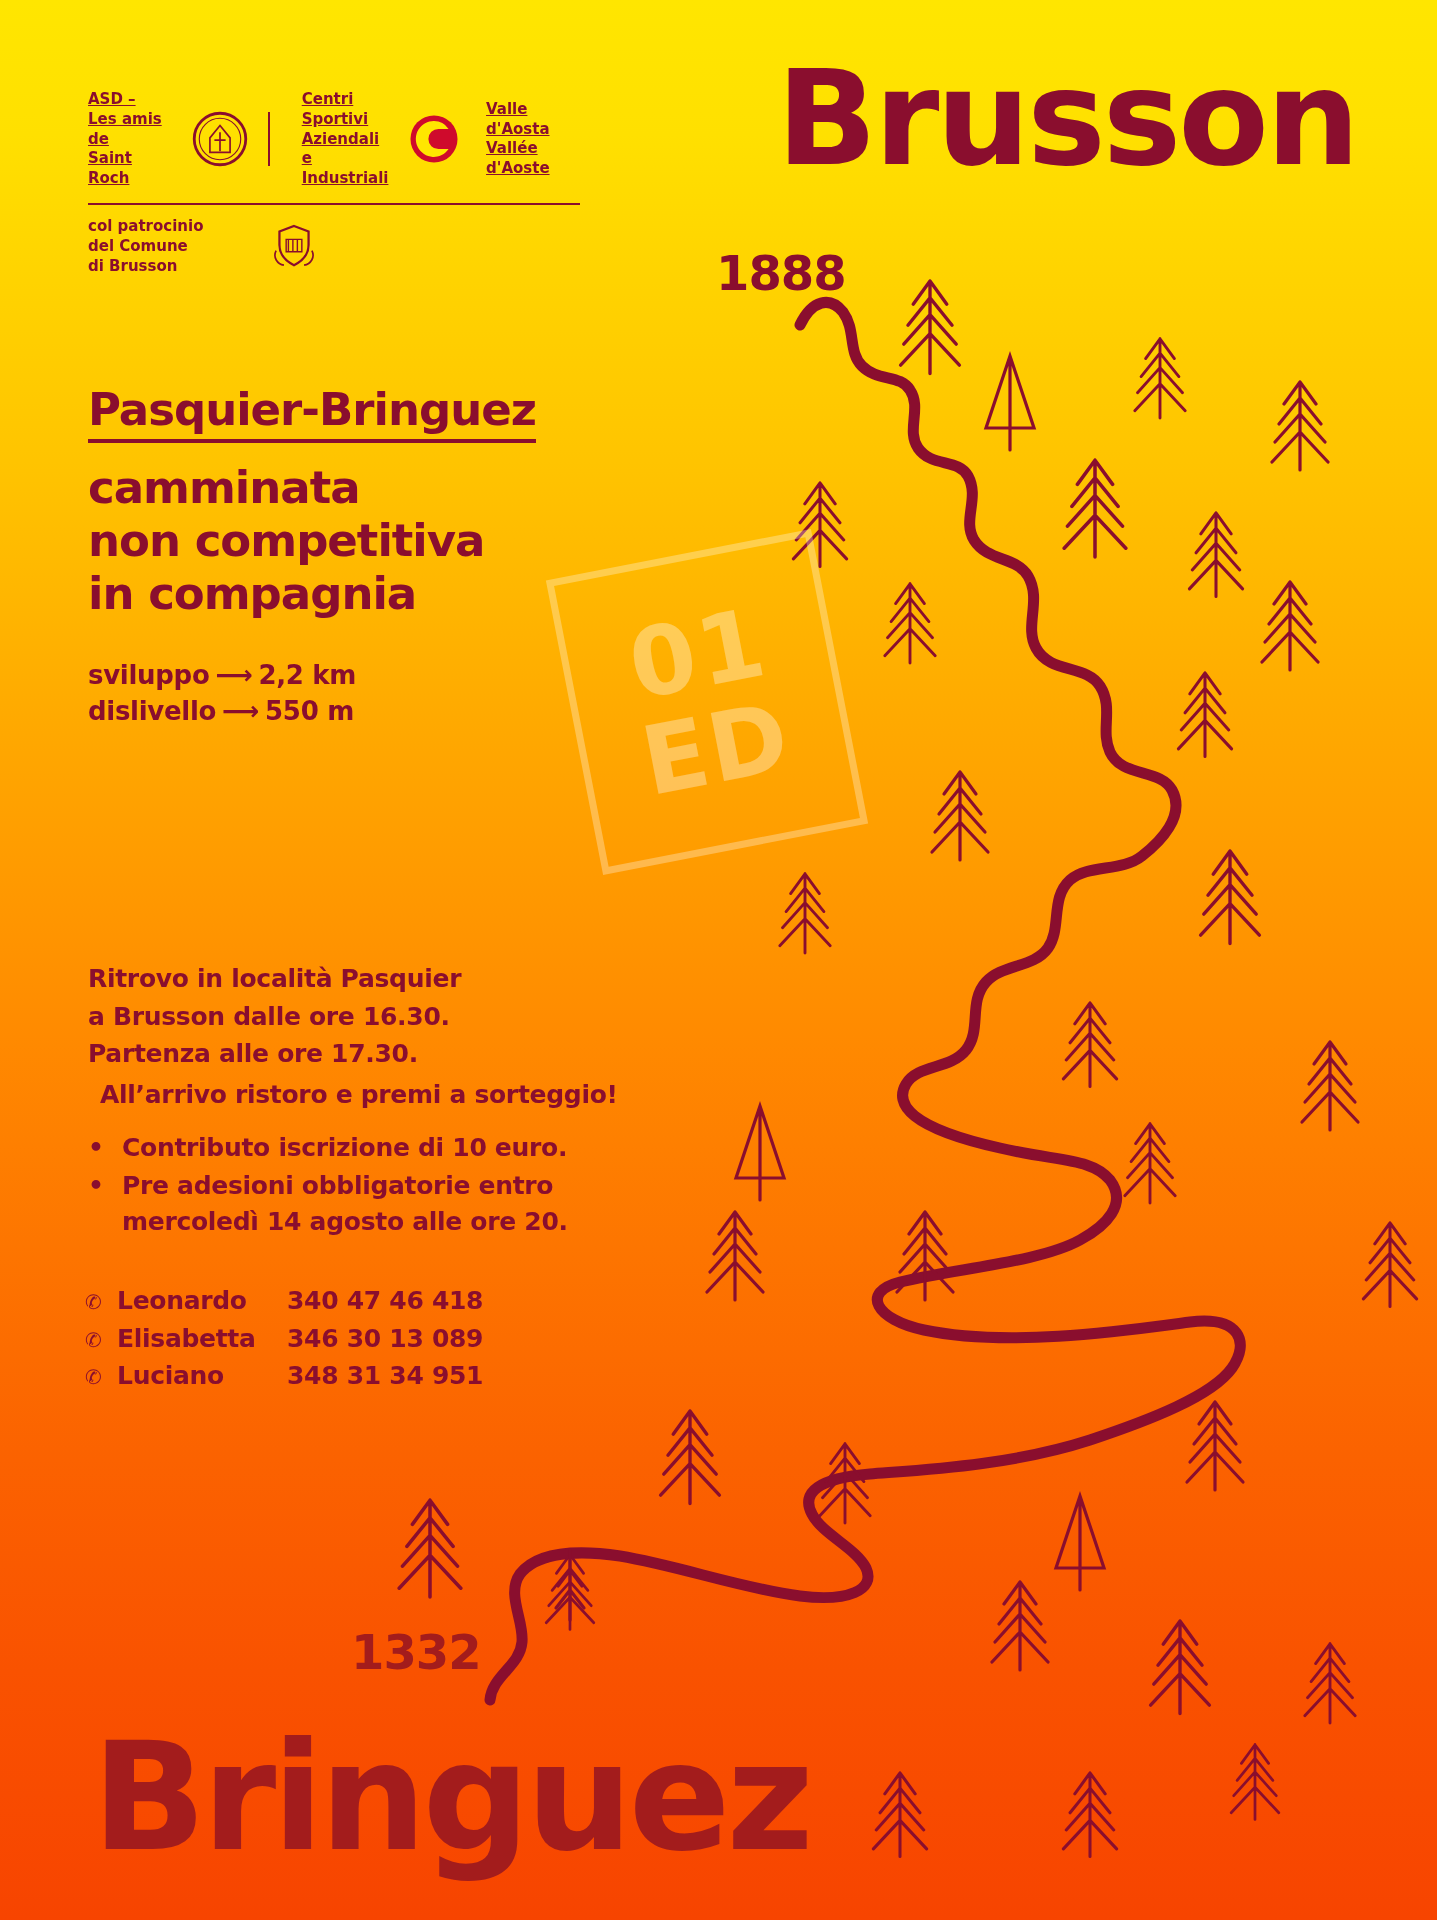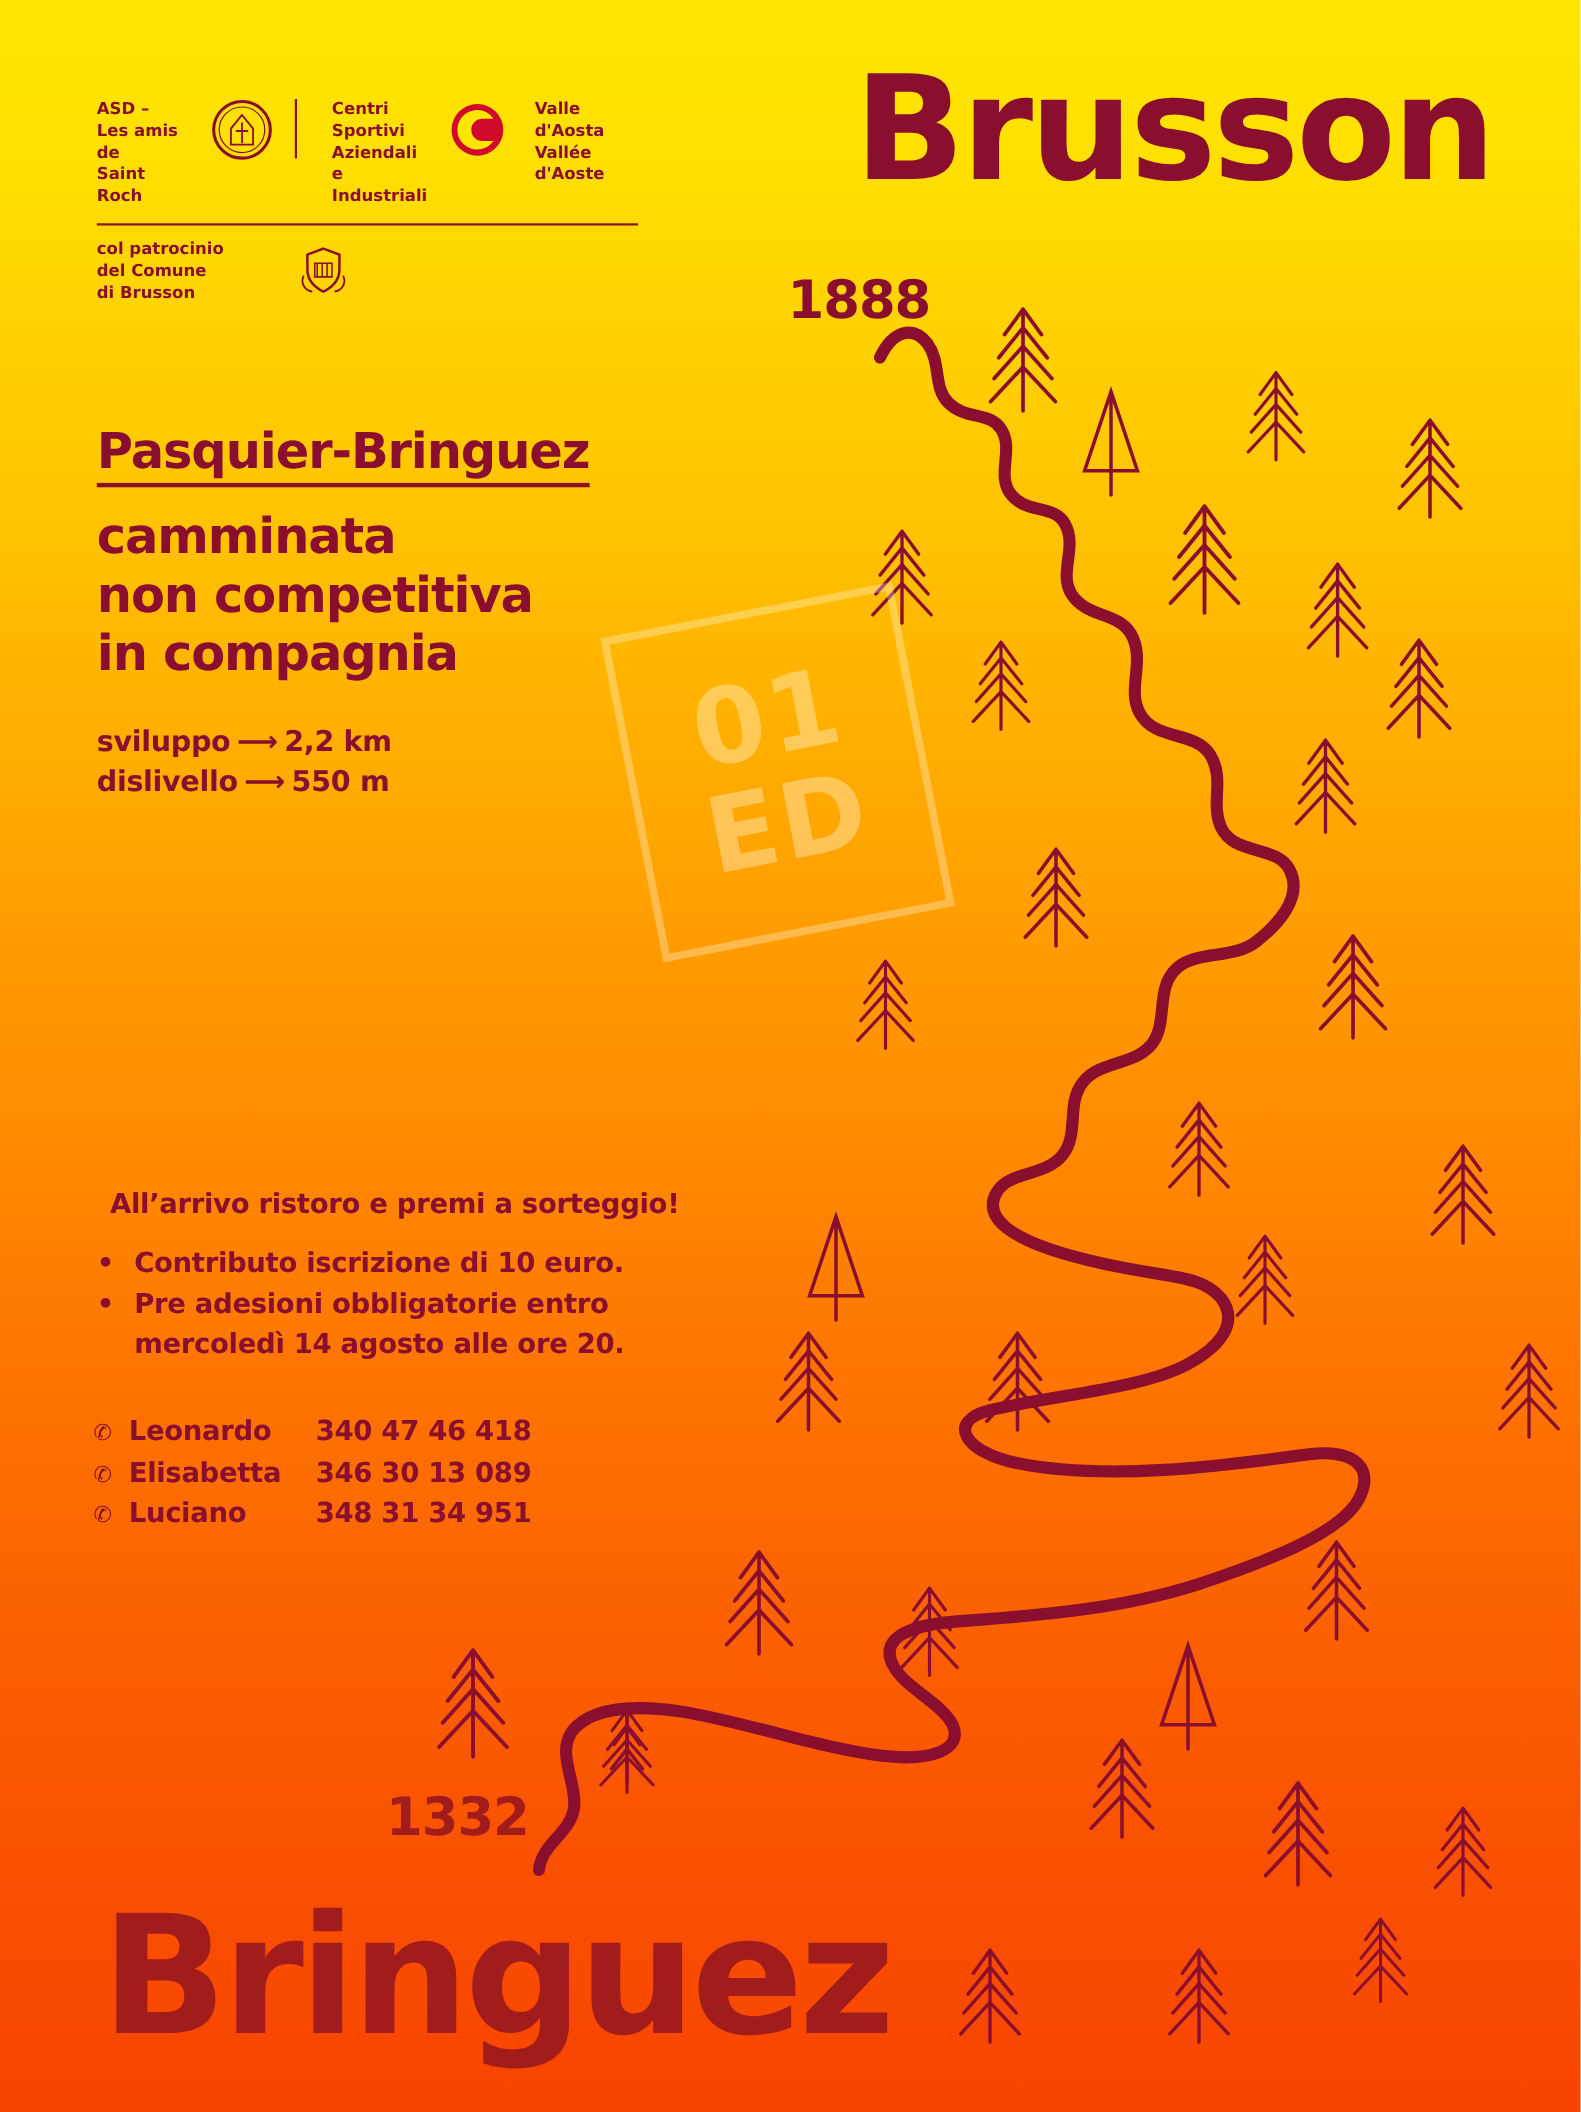--- a/index.html
+++ b/index.html
@@ -31,22 +31,23 @@
 
   
   .credits {
     position: absolute;
     left: 88px;
     top: 90px;
     width: 500px;
   }
   .credits-row {
     display: flex;
-    align-items: flex-start;
+    align-items: center;
     gap: 16px;
+    text-decoration: underline;
   }
   .credit-text {
     font-size: 15px;
     line-height: 1.32;
     font-weight: bold;
     color: #8a0e2e;
     white-space: pre-line;
   }
   .credit-asd { width: 130px; }
   .credit-csai { width: 130px; padding-left: 22px; }
@@ -414,20 +415,23 @@
     <div class="stats">
       <div>
         <span>sviluppo</span><span class="arrow">⟶</span><span>2,2 km</span>
       </div>
       <div>
         <span>dislivello</span><span class="arrow">⟶</span><span>550 m</span>
       </div>
     </div>
   </div>
 
+  <div class="meeting" style="white-space:pre-line">Ritrovo in località Pasquier
+a Brusson dalle ore 16.30.
+Partenza alle ore 17.30.</div>
   <div class="ristoro">All’arrivo ristoro e premi a sorteggio!</div>
 
   <div class="bullets">
     <div class="bl">
       <span class="dot">•</span>
       <span style="white-space:pre-line">Contributo iscrizione di 10 euro.</span>
     </div>
     <div class="bl">
       <span class="dot">•</span>
       <span style="white-space:pre-line">Pre adesioni obbligatorie entro

